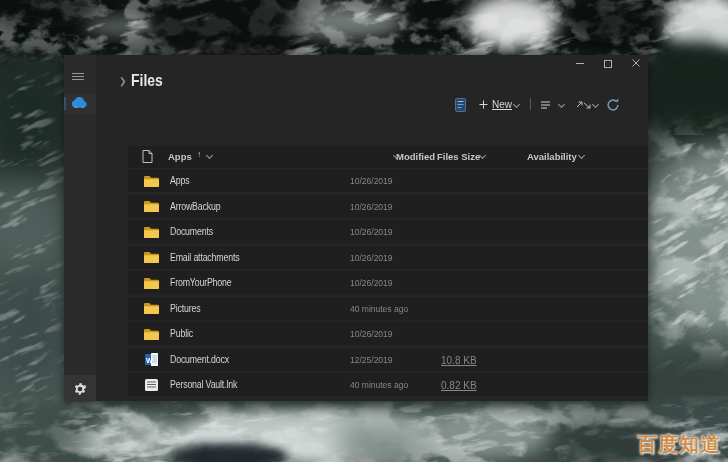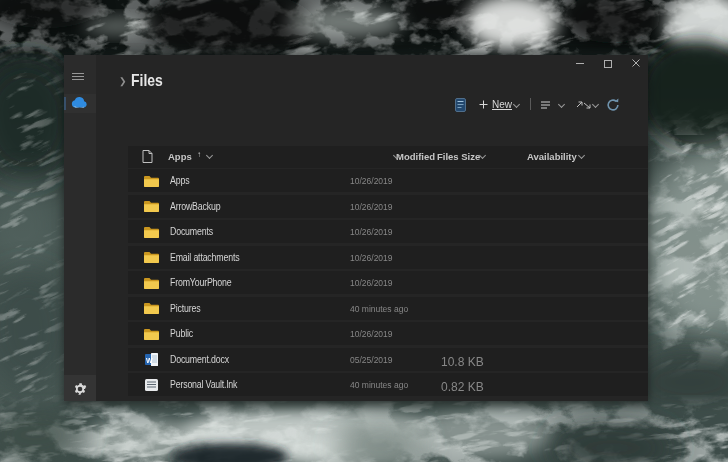--- a/index.html
+++ b/index.html
@@ -21,21 +21,21 @@
   .tbtext{position:absolute;color:#d8d8d8;font-size:10px;}
   .chev{position:absolute;color:#a8a8a8;font-size:8px;}
   .vchev{position:absolute;width:4px;height:4px;border-right:1px solid #9a9a9a;border-bottom:1px solid #9a9a9a;transform:rotate(45deg);}
   
   #hdr{position:absolute;left:128px;top:146px;width:520px;height:22px;background:#1f1f1f;}
   .hlabel{position:absolute;top:151px;color:#c6c6c6;font-size:9.5px;font-weight:700;}
   
   .row{position:absolute;left:128px;width:520px;height:23px;background:#1f1f1f;}
   .rname{position:absolute;left:170px;color:#d4d4d4;font-size:10px;letter-spacing:-0.2px;transform:scaleX(0.88);transform-origin:0 0;}
   .rdate{position:absolute;left:350px;color:#878787;font-size:8.5px;text-align:right;}
-  .rsize{position:absolute;left:441px;color:#878787;font-size:12px;}
+  .rsize{position:absolute;left:441px;color:#878787;font-size:10px;text-decoration:underline;}
   #wm{position:absolute;left:637px;top:431px;white-space:nowrap;font-size:20px;font-weight:700;color:#d08a42;
       text-shadow:0 0 3px rgba(255,255,255,.95), 0 0 1px #fff, 1px 1px 2px rgba(255,255,255,.85);letter-spacing:1px;}
 </style>
 </head>
 <body>
 <div id="page">
 <svg id="bg" width="728" height="462" xmlns="http://www.w3.org/2000/svg">
   <defs>
     <linearGradient id="base" x1="0" y1="0" x2="0" y2="1">
       <stop offset="0" stop-color="#0c1110"></stop>
@@ -257,24 +257,25 @@
     <div class="rname" style="top:328px;">Public</div>
     <div class="rdate" style="top:329px;">10/26/2019</div>
 <div class="row" style="top:347.5px;"></div>
     <svg class="abs" style="left:145px;top:353.0px;" width="13" height="13" xmlns="http://www.w3.org/2000/svg">
       <rect x="0" y="1" width="9" height="11" rx="1" fill="#2464b0"></rect>
       <rect x="6" y="0" width="7" height="13" rx="0.5" fill="#f2f5f8"></rect>
       <path d="M7 3 h5 M7 5 h5 M7 7 h5 M7 9 h5" stroke="#9fb6cc" stroke-width="0.8"></path>
       <text x="1" y="9.5" font-size="7" font-weight="bold" fill="#fff" font-family="Liberation Sans">W</text>
     </svg>
     <div class="rname" style="top:353.5px;">Document.docx</div>
-    <div class="rdate" style="top:354.5px;">05/25/2019</div>
+    <div class="rdate" style="top:354.5px;">12/25/2019</div>
     <div class="rsize" style="top:354.5px;">10.8 KB</div>
 <div class="row" style="top:373px;"></div>
     <svg class="abs" style="left:145px;top:378.5px;" width="13" height="12" xmlns="http://www.w3.org/2000/svg">
       <rect x="0" y="0" width="13" height="12" rx="1.5" fill="#e8eaec"></rect>
       <path d="M2 3 h9 M2 5.5 h9 M2 8 h9" stroke="#5b6670" stroke-width="1.2"></path>
     </svg>
     <div class="rname" style="top:379px;">Personal Vault.lnk</div>
     <div class="rdate" style="top:380px;">40 minutes ago</div>
     <div class="rsize" style="top:380px;">0.82 KB</div>
 
+<div id="wm">百度知道</div>
 </div>
 
 </body></html>

